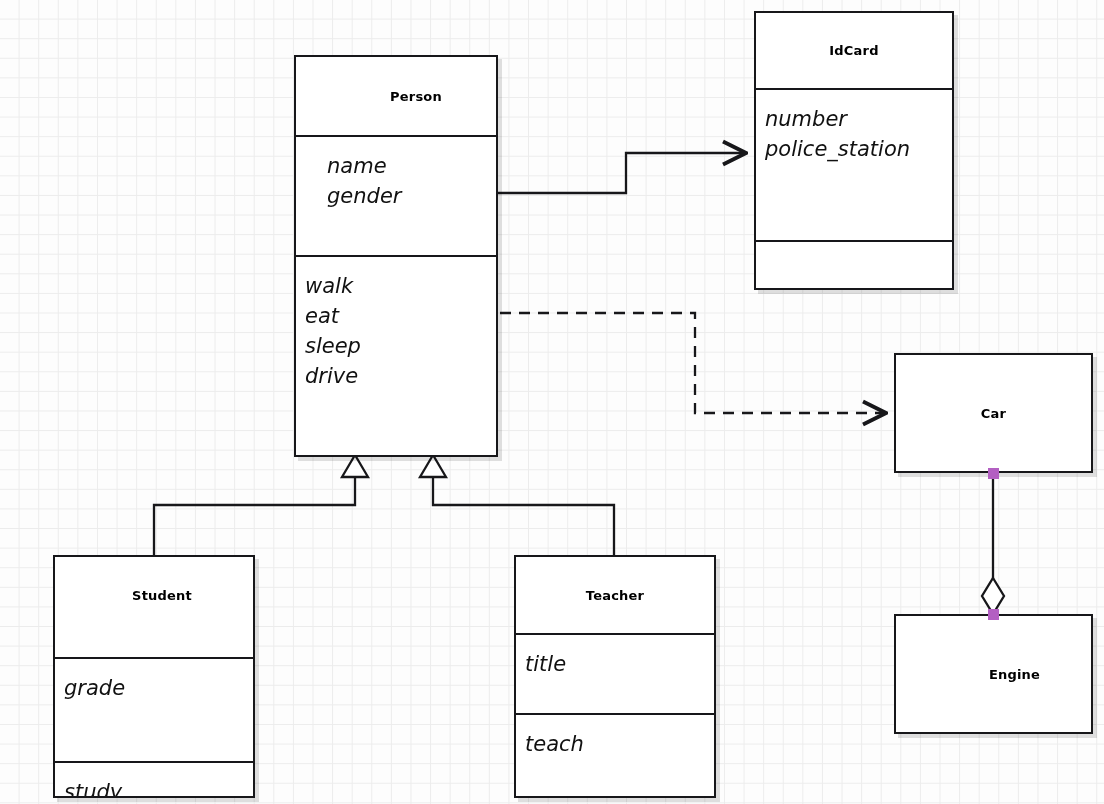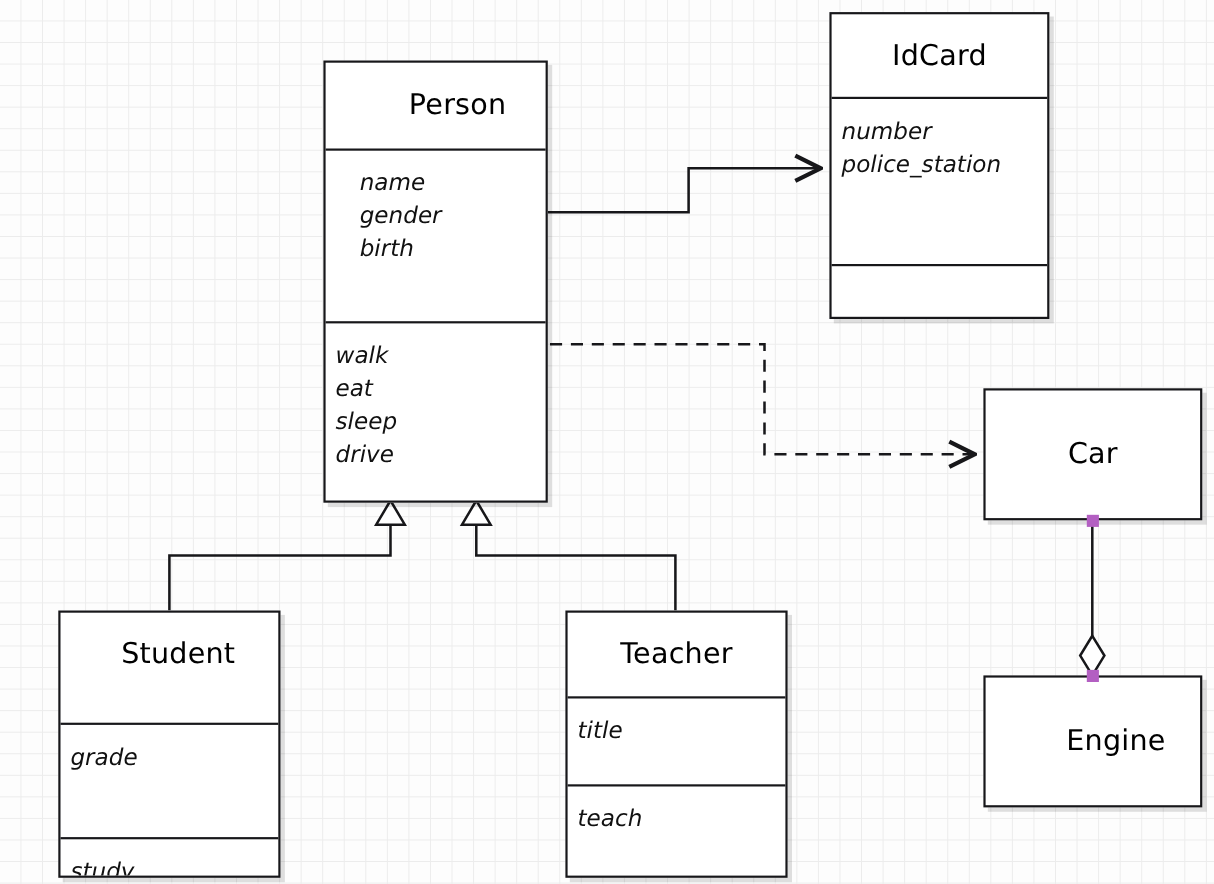--- a/index.html
+++ b/index.html
@@ -36,41 +36,41 @@
     box-shadow: 4px 4px 0 0 rgba(0,0,0,0.12);
     z-index: 2;
     display: flex;
     flex-direction: column;
   }
   .uml-title {
     box-sizing: border-box;
     display: flex;
     align-items: center;
     justify-content: center;
-    font-weight: normal;
-    font-size: 26px;
+    font-weight: bold;
+    font-size: 13px;
     color: #000000;
     letter-spacing: 0.2px;
   }
   .uml-compartment {
     box-sizing: border-box;
     border-top: 2.5px solid #17171a;
     padding: 14px 9px 6px 9px;
     font-size: 21px;
     color: #111111;
     line-height: 30px;
     overflow: hidden;
   }
   .uml-compartment .member { white-space: nowrap; font-style: italic; }
   .uml-compartment.empty { padding: 0; }
 
   
   #class-person { left: 294px; top: 55px; width: 204px; height: 402px; }
   #class-person .uml-title { height: 78px; padding-left: 40px; }
-  #class-person .c-attrs { height: 157px; padding-left: 31px; }
+  #class-person .c-attrs { height: 120px; padding-left: 31px; }
   #class-person .c-ops   { flex: 1; }
 
   
   #class-idcard { left: 754px; top: 11px; width: 200px; height: 279px; }
   #class-idcard .uml-title { height: 75px; }
   #class-idcard .c-attrs { height: 152px; }
   #class-idcard .c-ops   { flex: 1; }
 
   
   #class-student { left: 53px; top: 555px; width: 202px; height: 243px; }
@@ -136,21 +136,20 @@
   </svg>
 
   <div class="endpoint-marker" style="left:988px; top:468px; background:#b35fc2;"></div>
   <div class="endpoint-marker" style="left:988px; top:609px; background:#b35fc2;"></div>
 
   <div class="uml-class" id="class-person">
     <div class="uml-title">Person</div>
     <div class="uml-compartment c-attrs">
       <div class="member">name</div>
       <div class="member">gender</div>
-      <div class="member">birth</div>
     </div>
     <div class="uml-compartment c-ops">
       <div class="member">walk</div>
       <div class="member">eat</div>
       <div class="member">sleep</div>
       <div class="member">drive</div>
     </div>
   </div>
 
   <div class="uml-class" id="class-idcard">

